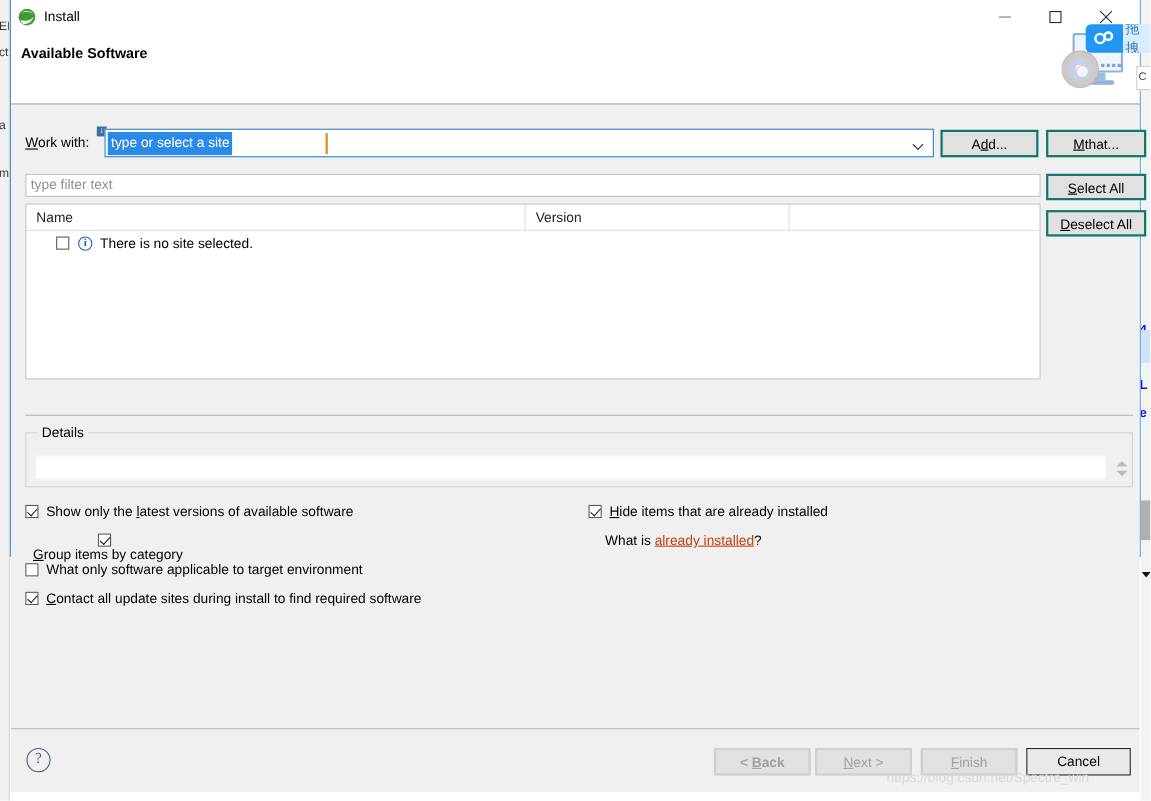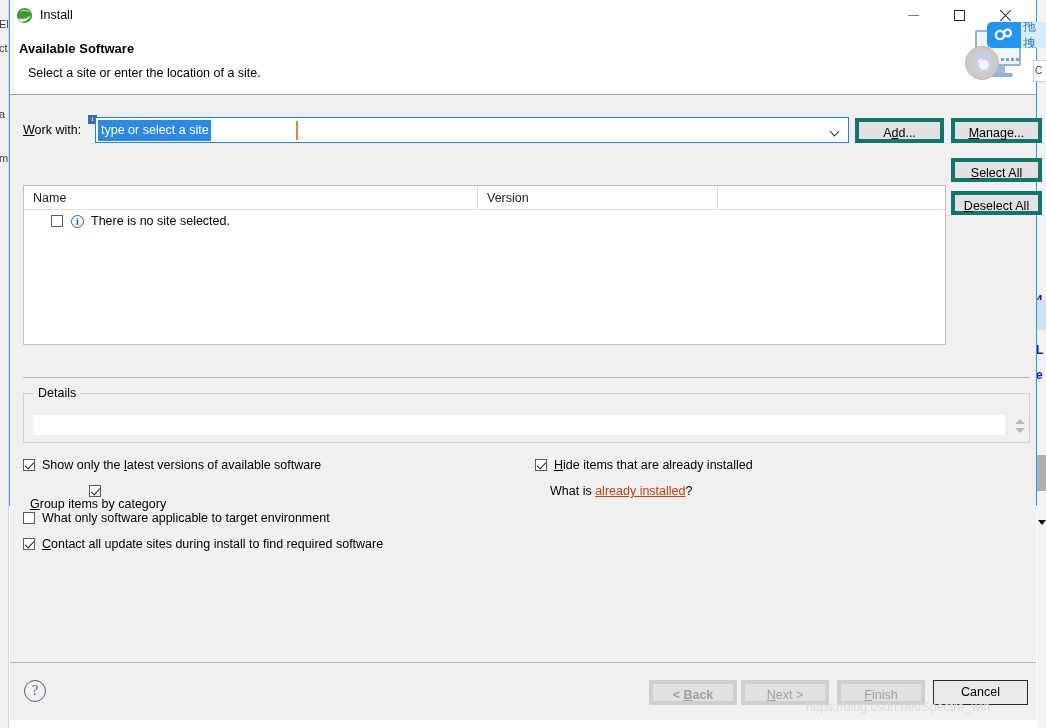--- a/index.html
+++ b/index.html
@@ -123,21 +123,21 @@
     position: absolute; left: 200px; top: 3px; width: 2px; height: 19px; background: #e08a2c;
   }
   .combo .drop-arrow {
     position: absolute; right: 10px; top: 10px;
     width: 7px; height: 7px;
     border-right: 1.6px solid #3a3a3a; border-bottom: 1.6px solid #3a3a3a;
     transform: rotate(45deg);
   }
 
   .btn {
-    background: #e1e1e1; border: 4px solid #0f766e;
+    background: #e1e1e1; border: 2px solid #0f766e;
     font-size: 12.5px; color: #000; text-align: center; cursor: default;
     font-family: "Liberation Sans", sans-serif;
   }
   .btn.disabled { color: #a0a0a0; background: #e1e1e1; border-color: #cfcfcf; }
   .btn.focus { border: 1px solid #2b2b2b; background: #e9e9e9; }
 
   #add-button     { position: absolute; left: 845px; top: 118px; width: 89px; height: 25px; }
   #manage-button  { position: absolute; left: 941px; top: 118px; width: 91px; height: 25px; }
   #selectall-button   { position: absolute; left: 941px; top: 158px; width: 91px; height: 24px; }
   #deselectall-button { position: absolute; left: 941px; top: 191px; width: 91px; height: 24px; }
@@ -330,49 +330,49 @@
       <div class="winbtn" style="left:926px">
         <span class="max-glyph"></span>
       </div>
       <div class="winbtn close" style="left:972px">
         <span class="close-glyph"></span>
       </div>
     </div>
 
     <div class="header">
       <div class="h-title">Available Software</div>
-      <div class="h-sub">Select a site or enter the location of a site.</div>
     </div>
 
     <div class="body"></div>
 
     <div class="workwith-label lbl" style="position:absolute;left:13px;top:123px;">
       <span class="mn">W</span><span>ork with:</span>
     </div>
     <div class="info-badge">i</div>
 
     <div class="combo">
       <span class="sel-text">type or select a site</span>
       <span class="caret-bar"></span>
       <span class="drop-arrow"></span>
     </div>
 
     <div class="btn" id="add-button" style="line-height:23px;">
       <span>A</span><span class="mn">d</span><span>d...</span>
     </div>
     <div class="btn" id="manage-button" style="line-height:23px;">
-      <span class="mn">M</span><span>anage...</span>
+      <span class="mn">M</span><span>that...</span>
     </div>
     <div class="btn" id="selectall-button" style="line-height:22px;">
       <span class="mn">S</span><span>elect All</span>
     </div>
     <div class="btn" id="deselectall-button" style="line-height:22px;">
       <span class="mn">D</span><span>eselect All</span>
     </div>
 
+    <div class="filter-input">type filter text</div>
 
     <div class="tree">
       <div class="tree-head">
         <div class="col col-name">Name</div>
         <div class="col col-version">Version</div>
         <div class="col col-blank"></div>
       </div>
       <div class="tree-row">
         <span class="cbx"></span>
         <span class="info-i">i</span>

